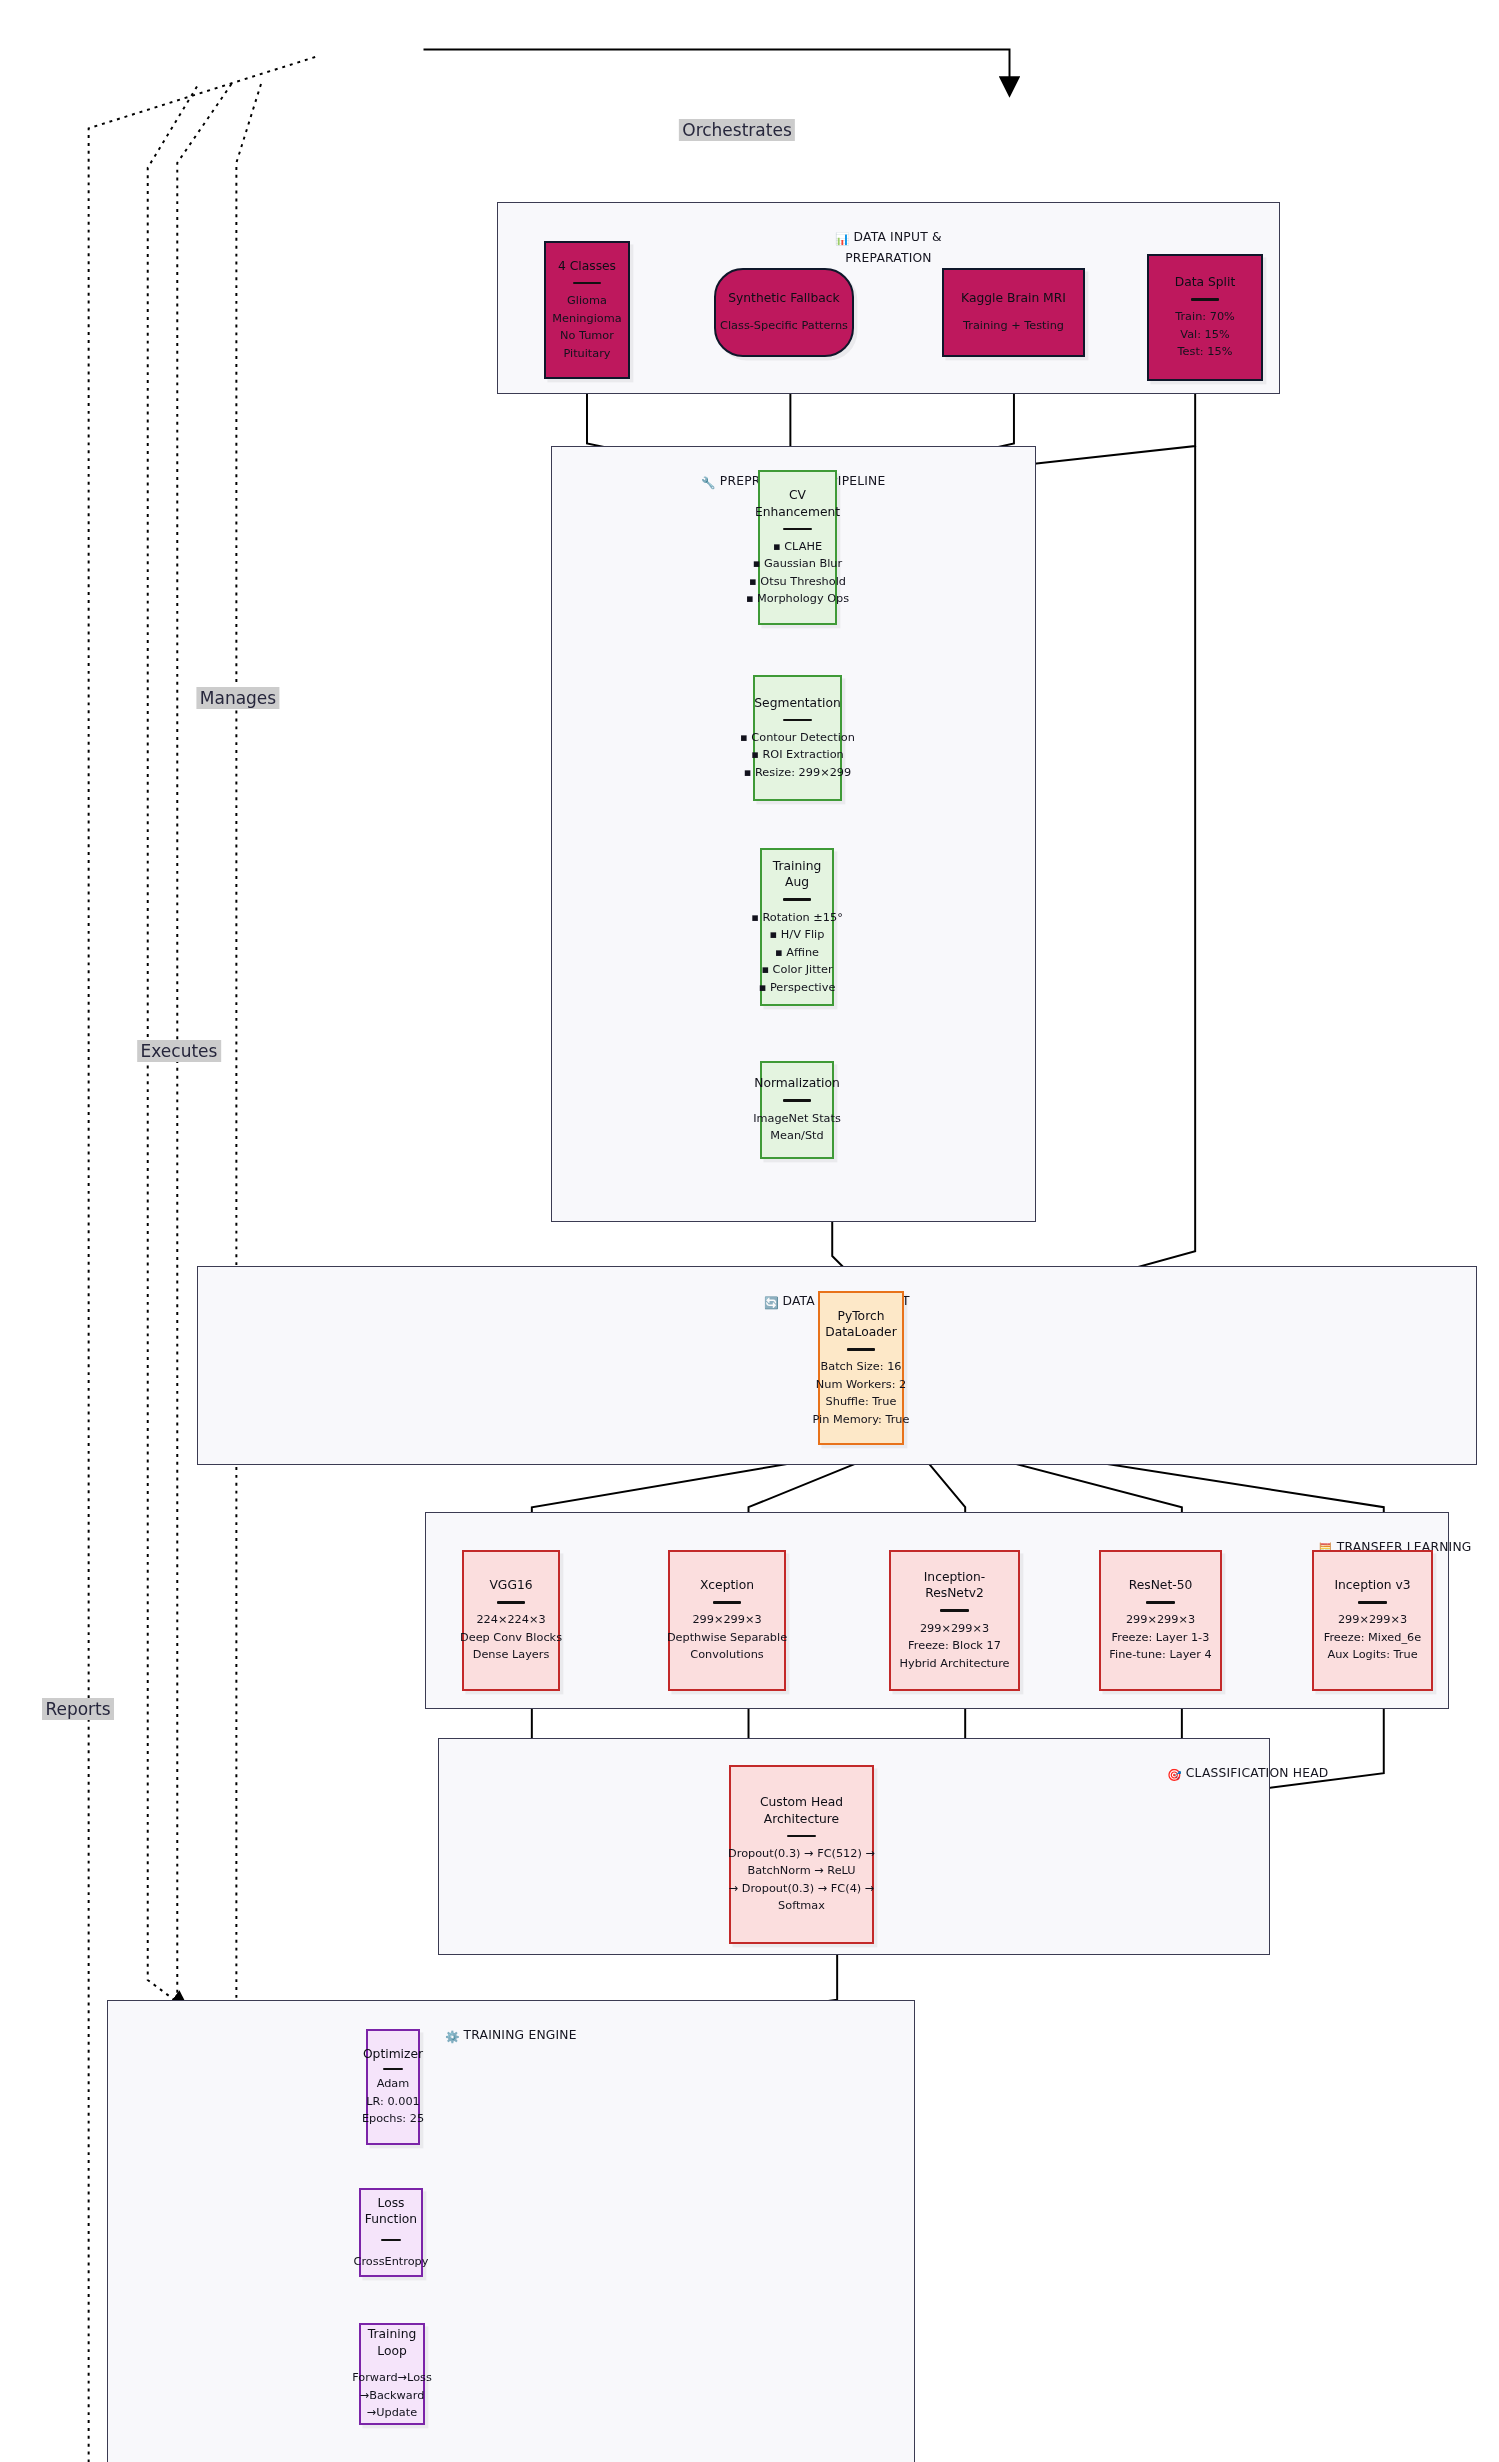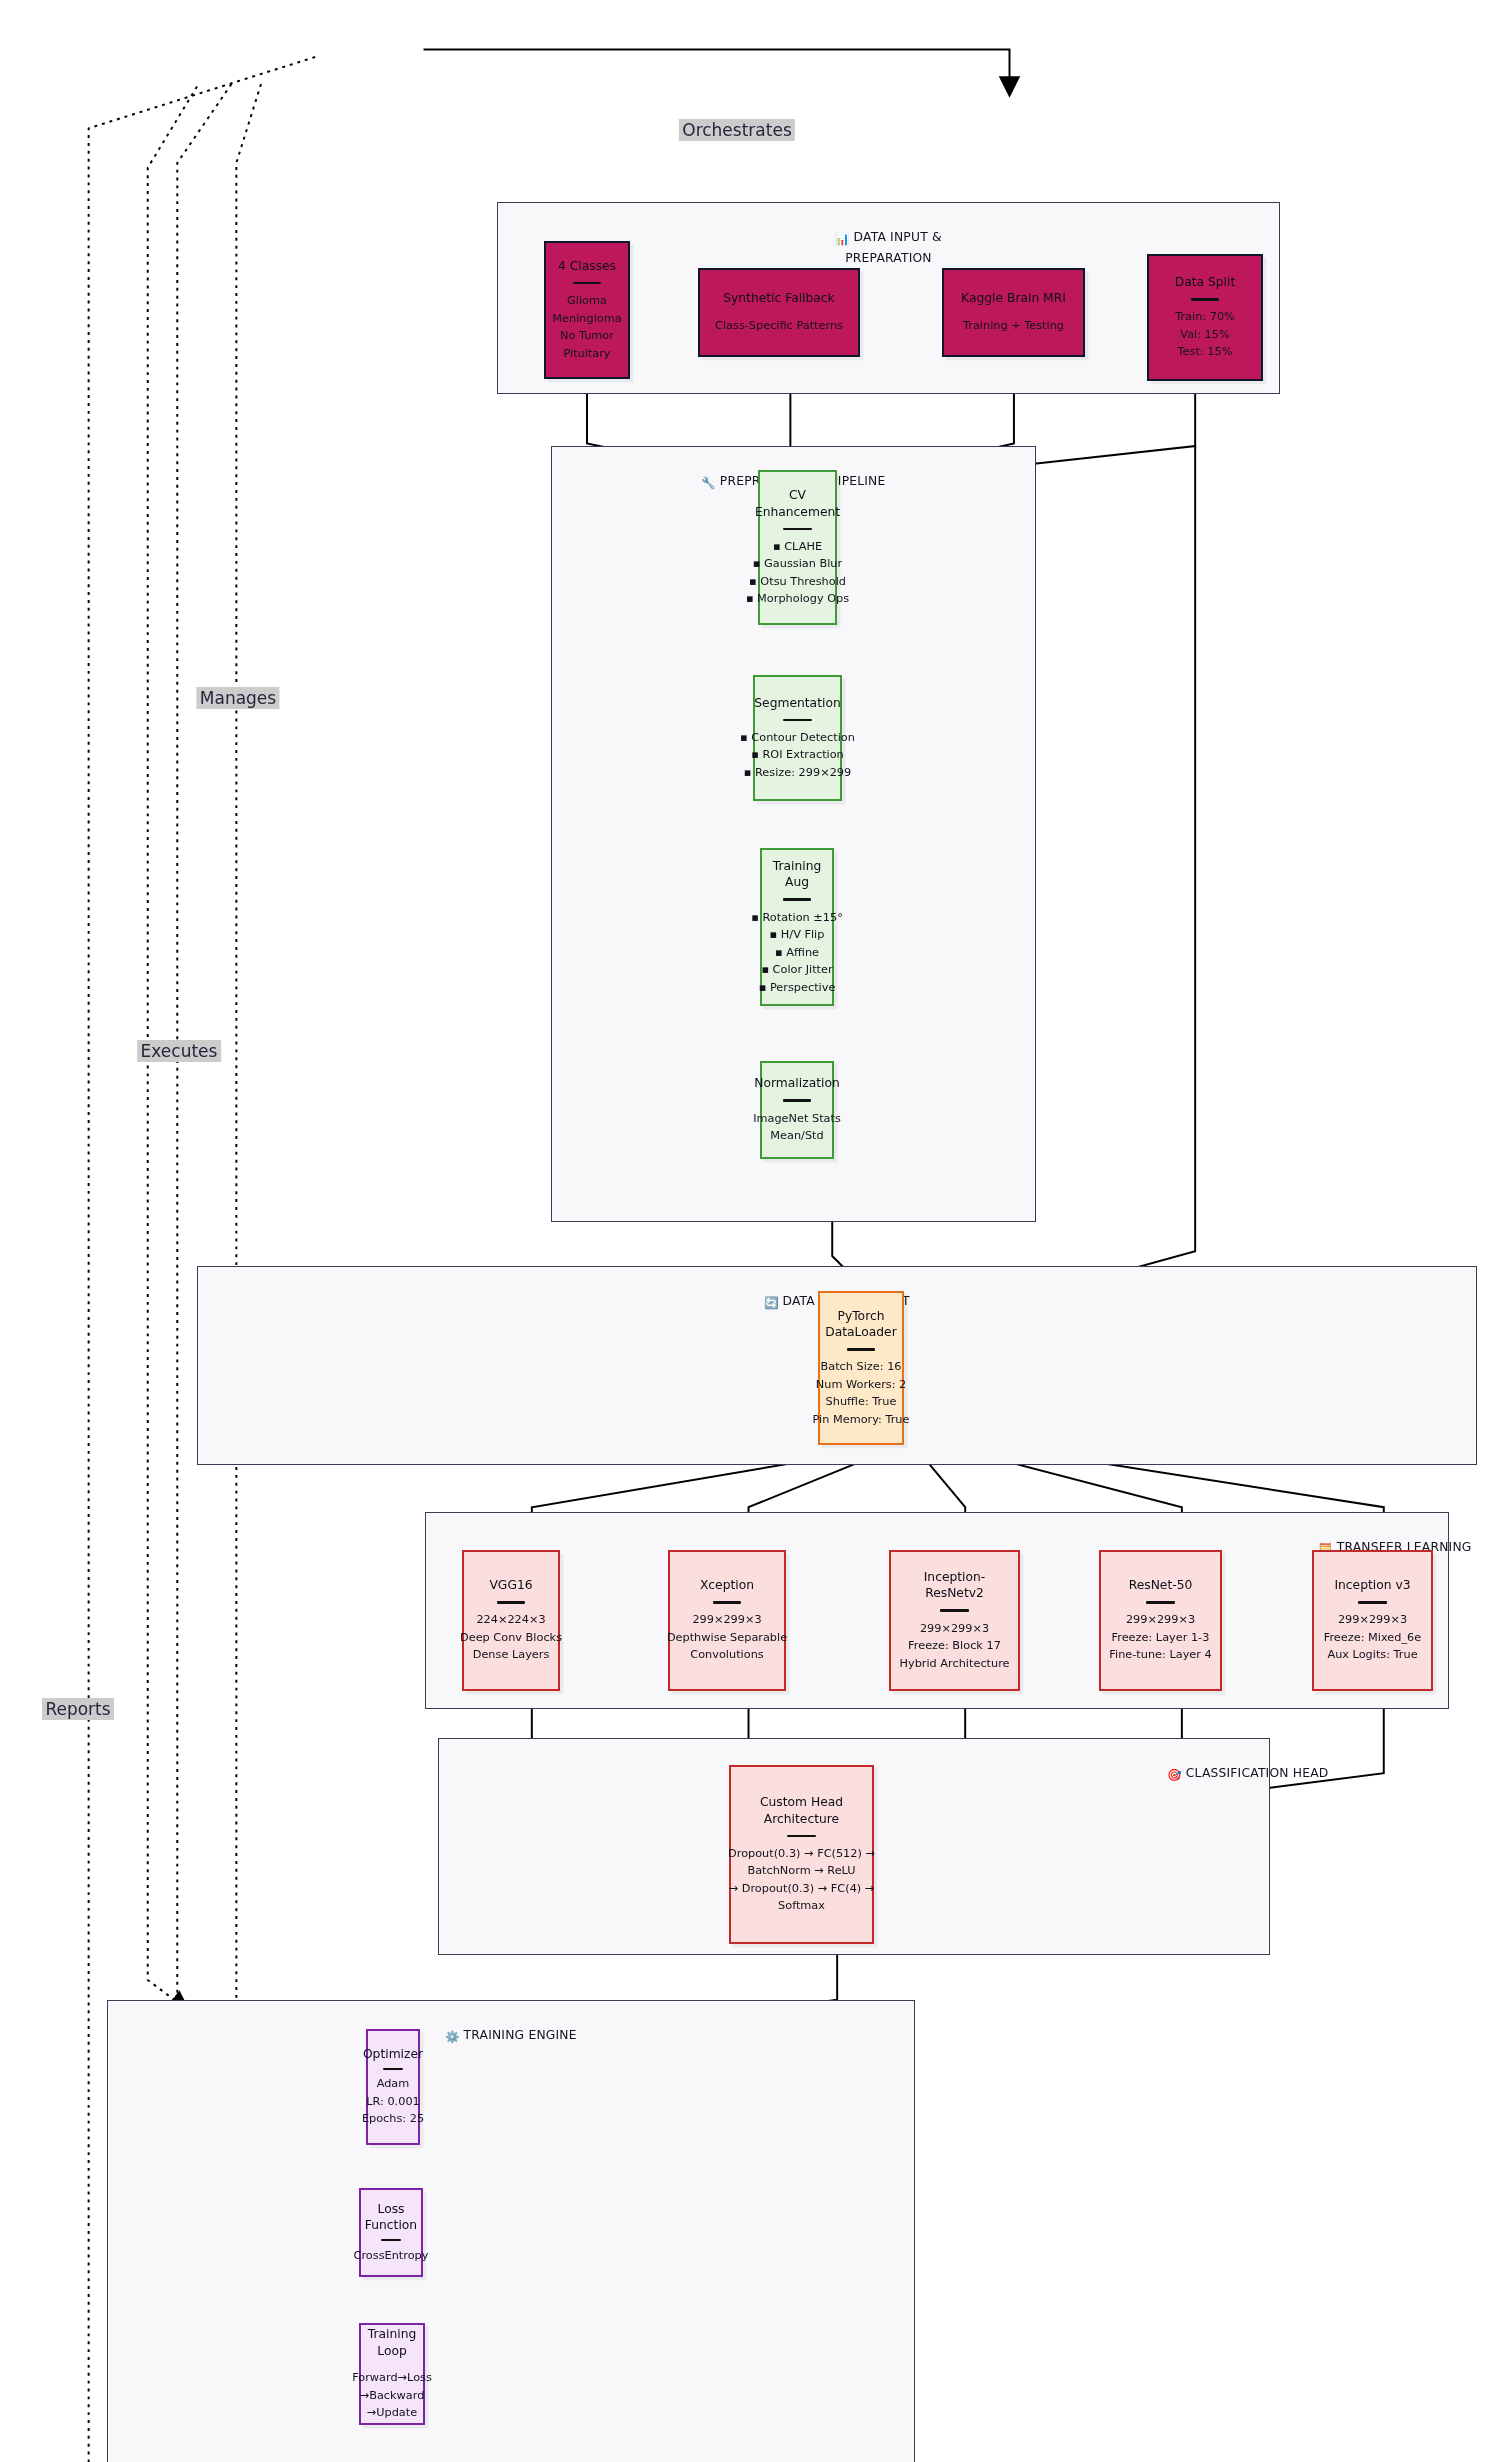--- a/index.html
+++ b/index.html
@@ -131,21 +131,21 @@
 
   <div class="node n-blue" style="left:544px;top:241px;width:86px;height:138px;">
     <div class="ttl">4 Classes</div>
     <div class="rule"></div>
     <div class="ln">Glioma</div>
     <div class="ln">Meningioma</div>
     <div class="ln">No Tumor</div>
     <div class="ln">Pituitary</div>
   </div>
 
-  <div class="node n-blue" style="left:698px;top:268px;width:162px;height:89px;">
+  <div class="node n-blue" style="left:714px;top:268px;width:140px;height:89px;border-radius:29px;">
     <div class="ttl">Synthetic Fallback</div>
     <div class="ln" style="margin-top:10.8px">Class-Specific Patterns</div>
   </div>
 
   <div class="node n-blue" style="left:942px;top:268px;width:143px;height:89px;">
     <div class="ttl">Kaggle Brain MRI</div>
     <div class="ln" style="margin-top:10.8px">Training + Testing</div>
   </div>
 
   <div class="node n-blue" style="left:1147px;top:254px;width:116px;height:127px;">
@@ -279,21 +279,21 @@
   </div>
 
   <div class="node n-purple" style="left:366px;top:2029px;width:54px;height:116px;">
     <div class="ttl">Optimizer</div>
     <div class="rule" style="width:20.7px;margin:4.9px 0 5.4px"></div>
     <div class="ln">Adam</div>
     <div class="ln">LR: 0.001</div>
     <div class="ln">Epochs: 25</div>
   </div>
 
-  <div class="node n-purple" style="left:359px;top:2188px;width:64px;height:89px;">
+  <div class="node n-purple" style="left:359px;top:2188px;width:64px;height:89px;justify-content:space-between;">
     <div class="ttl">Loss Function</div>
     <div class="rule" style="width:20.7px;margin:4.9px 0 5.4px"></div>
     <div class="ln">CrossEntropy</div>
   </div>
 
   <div class="node n-purple" style="left:359px;top:2323px;width:66px;height:102px;">
     <div class="ttl">Training Loop</div>
     <div class="rule" style="width:20.7px;margin:4.9px 0 5.4px"></div>
     <div class="ln">Forward→Loss</div>
     <div class="ln">→Backward</div>

